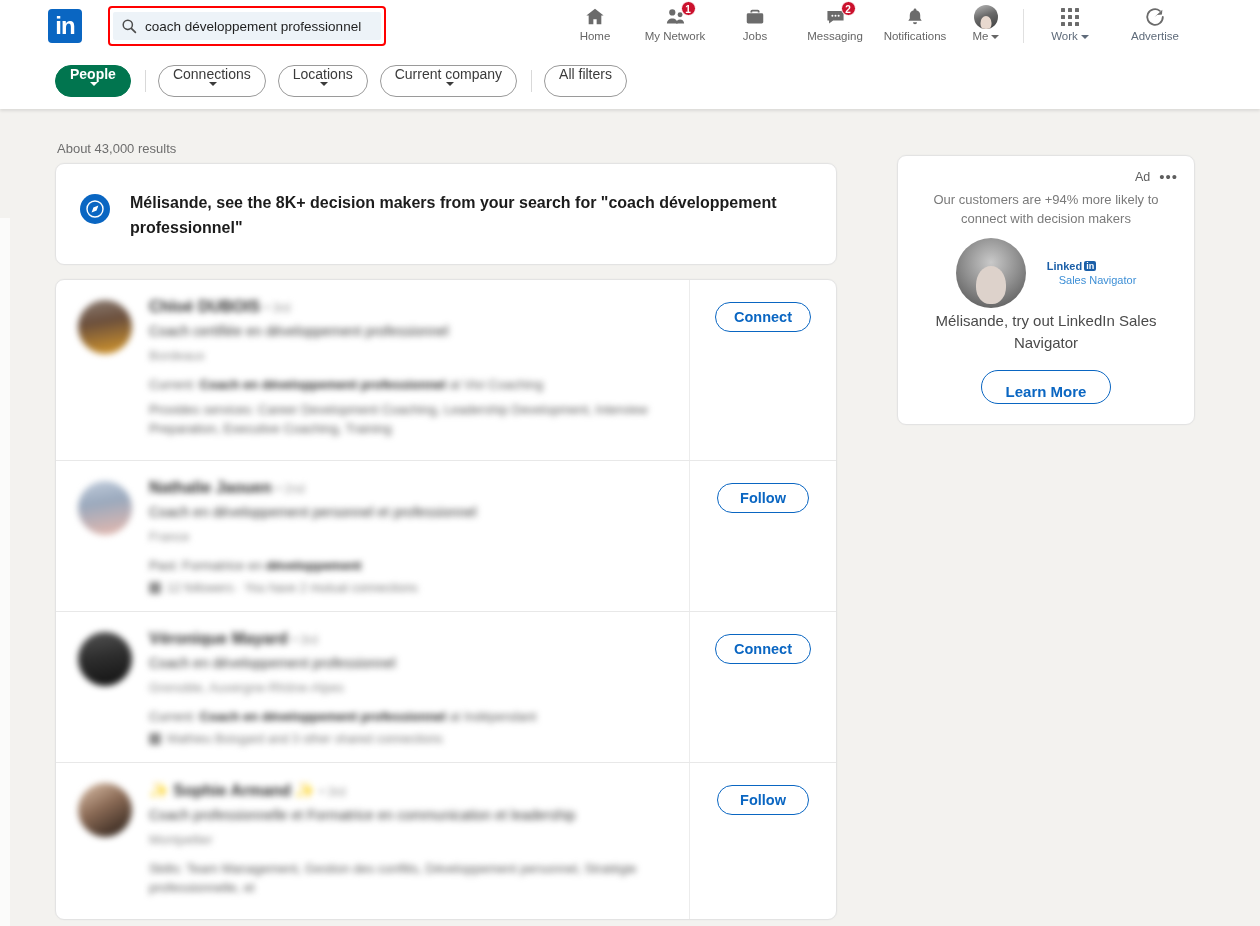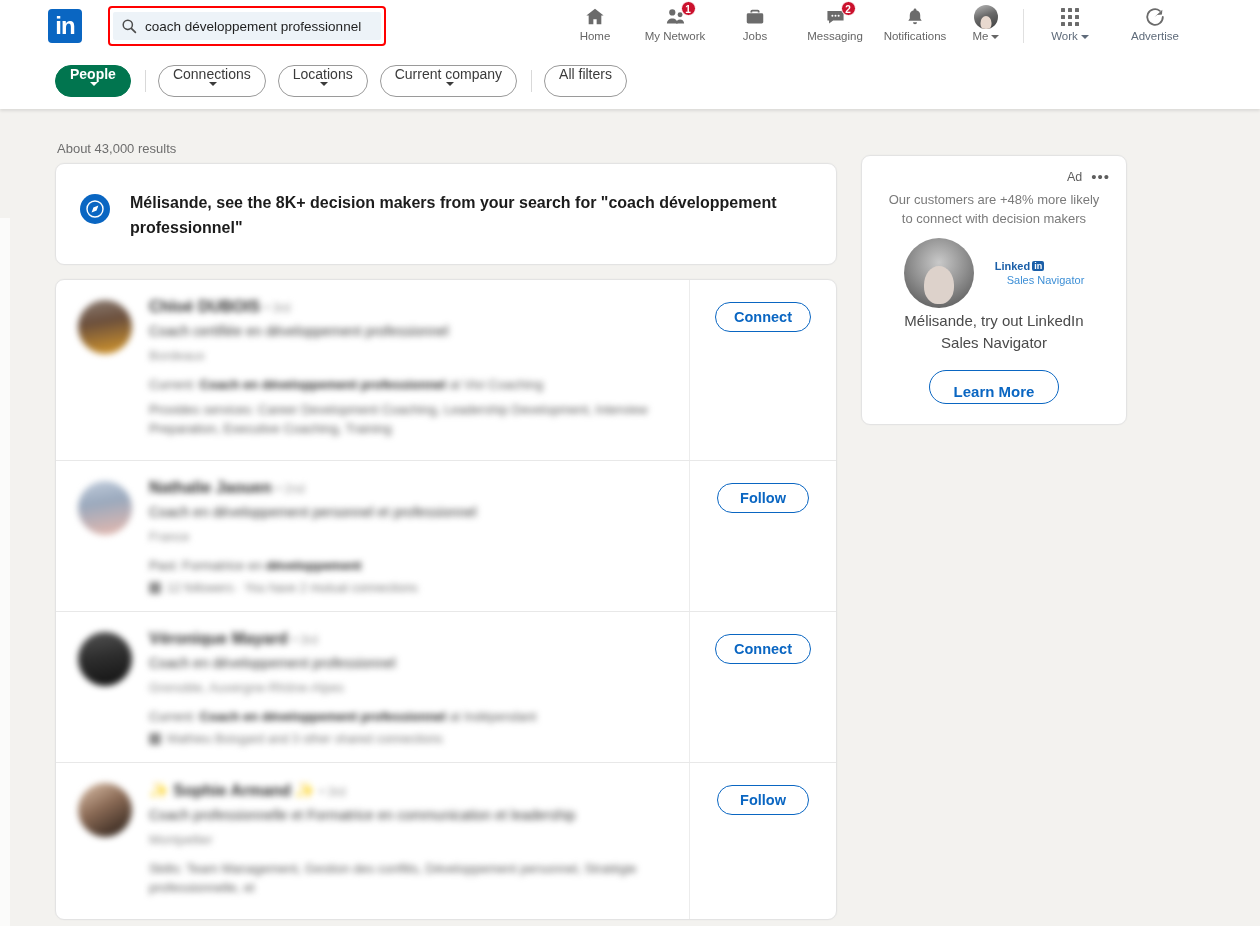--- a/index.html
+++ b/index.html
@@ -96,21 +96,21 @@
   }
   .pill-sep { width: 1px; height: 22px; background: #d9d9d9; margin: 0 12px 0 2px; }
 
   
   .content { position: absolute; top: 109px; left: 0; width: 1260px; bottom: 0; }
   .results-count {
     position: absolute; left: 57px; top: 32px;
     font-size: 13px; color: #6e6e6e;
   }
   .col-main { position: absolute; left: 55px; top: 54px; width: 782px; }
-  .col-side { position: absolute; left: 861px; top: 46px; width: 266px; }
+  .col-side { position: absolute; left: 897px; top: 46px; width: 298px; }
 
   .card {
     background: #ffffff; border: 1px solid #e3e3e3; border-radius: 9px;
     box-shadow: 0 0 0 1px rgba(0,0,0,0.01);
   }
 
   
   .promo { padding: 26px 22px 24px 24px; display: flex; margin-bottom: 14px; }
   .compass {
     width: 30px; height: 30px; border-radius: 50%; background: #0a66c2;
@@ -450,21 +450,21 @@
 
       </div>
     </div>
 
     <div class="col-side">
       <div class="card ad">
         <div class="ad-top">
           <span class="ad-label">Ad</span>
           <span class="ad-dots">•••</span>
         </div>
-        <div class="ad-sub">Our customers are +48% more likely to connect with decision makers</div>
+        <div class="ad-sub">Our customers are +94% more likely to connect with decision makers</div>
         <div class="ad-mid">
           <div class="ad-photo"></div>
           <div class="sn-logo">
             <div class="l1">
               <span>Linked</span>
                 <span class="sq">in</span>
             </div>
             <div class="l2">Sales Navigator</div>
           </div>
         </div>

